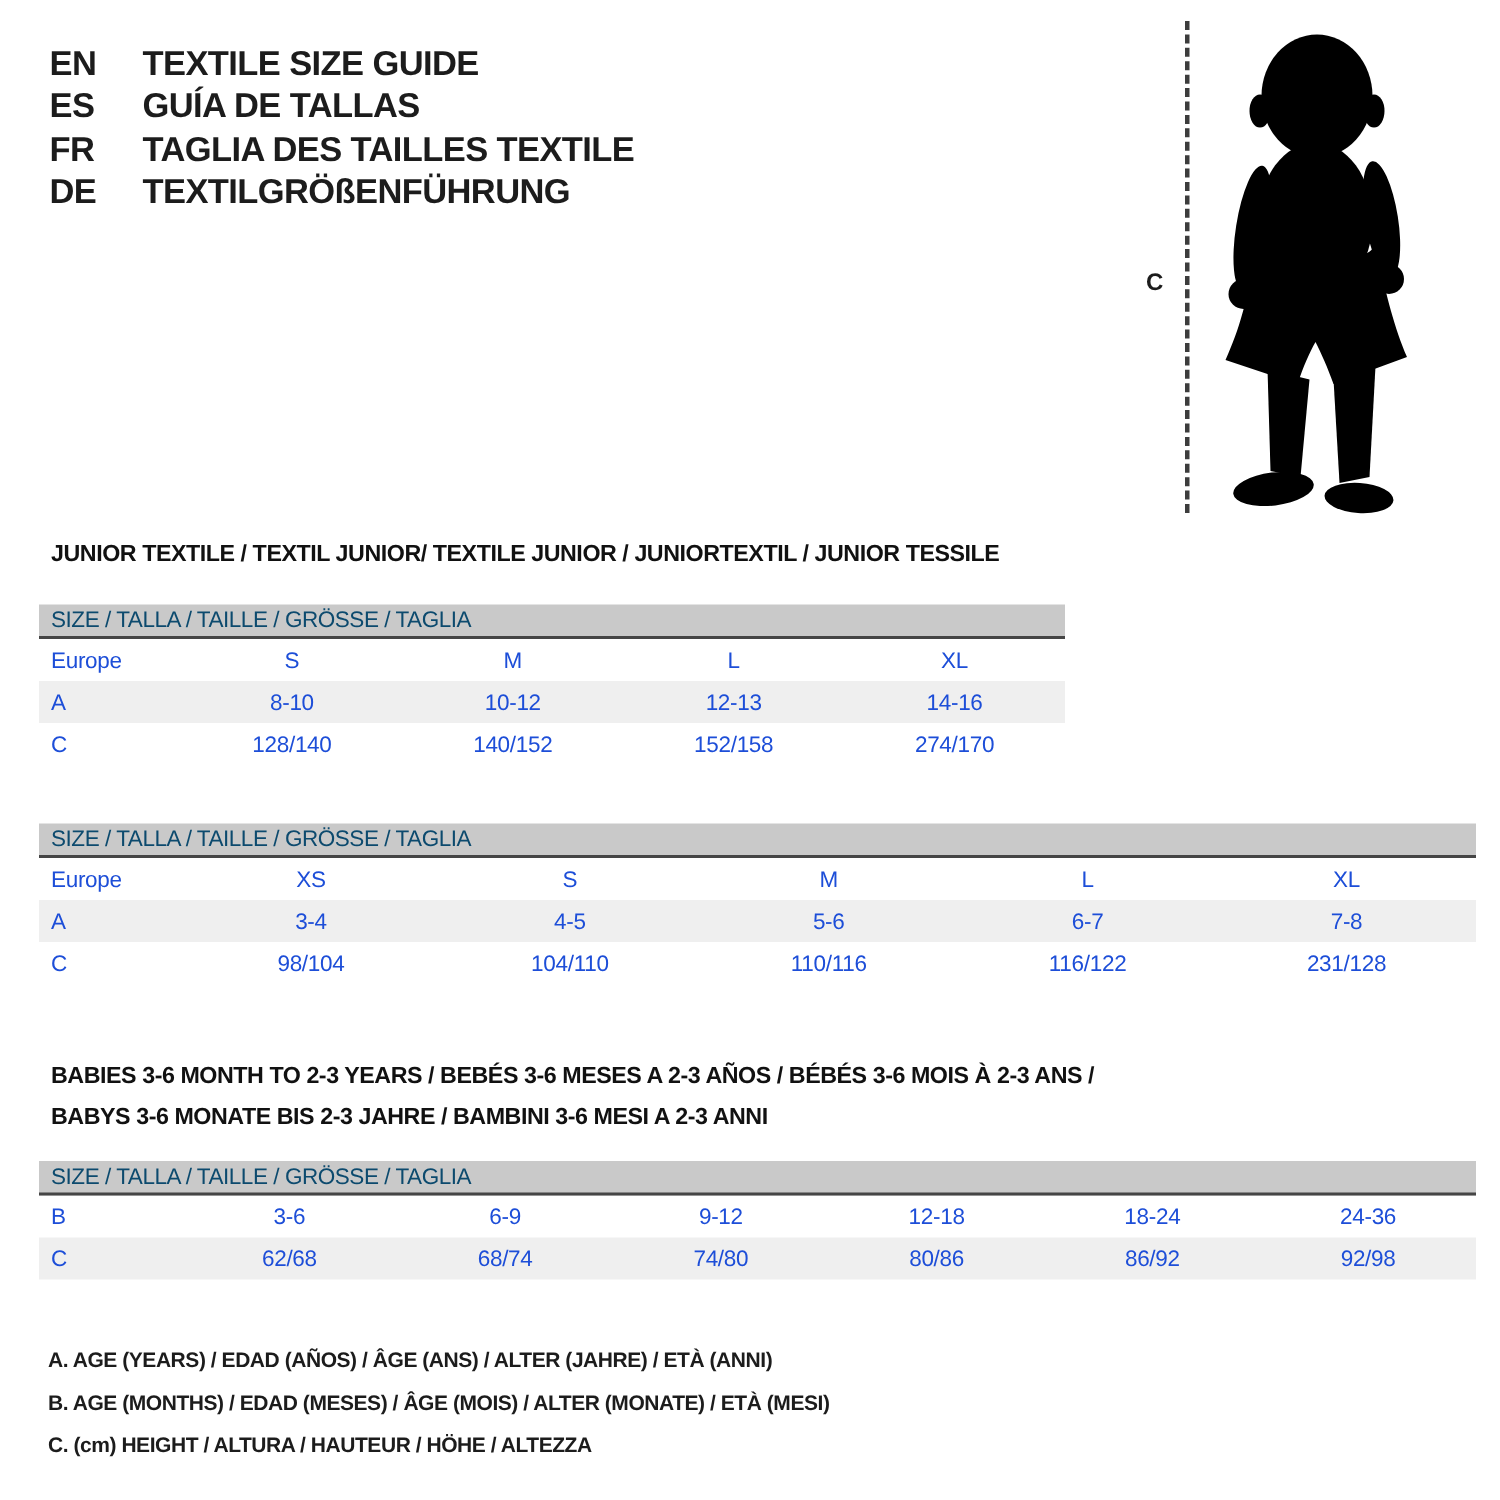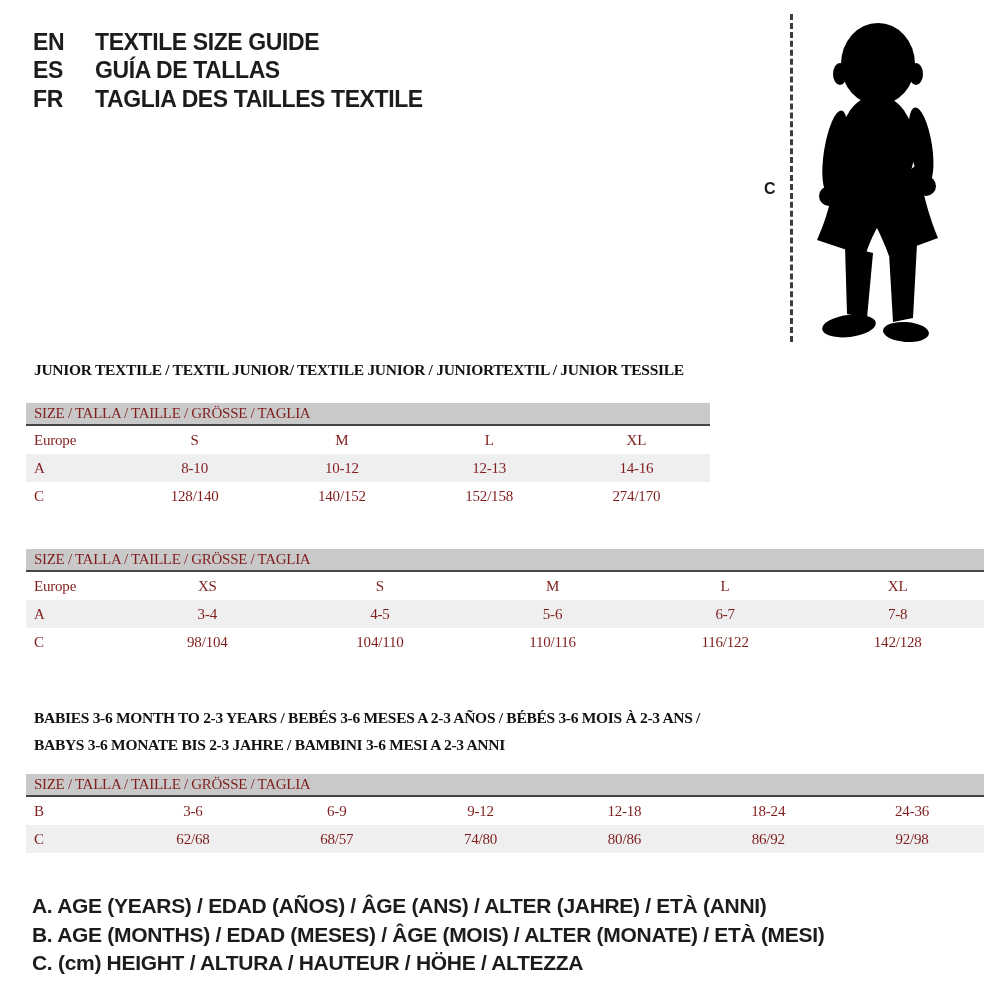--- a/index.html
+++ b/index.html
@@ -10,59 +10,63 @@
   .langs{position:absolute;top:28px;left:33px;}
   .lang-row{display:flex;align-items:center;height:28.5px;font-weight:bold;font-size:23px;letter-spacing:-0.4px;}
   .lang-code{width:62px;}
 
   
   .measure-line{position:absolute;left:790px;top:14px;height:328px;width:0;border-left:3px dashed #3d3d3d;}
   .measure-label{position:absolute;left:764px;top:180px;font-weight:bold;font-size:16px;}
   .baby-svg{position:absolute;left:805px;top:12px;width:155px;height:340px;}
 
   
-  .section{position:absolute;left:26px;font-family:Liberation Serif, serif;}
+  .section{position:absolute;left:26px;}
   .section-1{top:356px;width:684px;}
   .section-2{top:537px;width:958px;}
   .section-3{top:704px;width:958px;}
   .sec-title{font-weight:bold;font-size:15.5px;letter-spacing:-0.3px;color:#111;margin-left:8px;}
   .title-line{line-height:27px;white-space:nowrap;}
   .sub{font-size:10px;vertical-align:-4px;font-weight:bold;}
 
   .section-1 .tbl{margin-top:20px;}
   .section-2 .tbl{margin-top:12px;}
   .section-3 .tbl{margin-top:16px;}
 
-  .tbl-head{background:#c9c9c9;border-bottom:2px solid #454545;height:21px;line-height:21px;padding-left:8px;font-size:15px;color:#7f1d1d;letter-spacing:-0.3px;}
-  .tbl-row{display:flex;align-items:center;height:28px;font-size:15px;color:#7f1d1d;letter-spacing:-0.2px;}
+  .tbl-head{background:#c9c9c9;border-bottom:2px solid #454545;height:21px;line-height:21px;padding-left:8px;font-size:15px;color:#0c4a6e;letter-spacing:-0.3px;}
+  .tbl-row{display:flex;align-items:center;height:28px;font-size:15px;color:#1d4ed8;letter-spacing:-0.2px;}
   .tbl-row.shaded{background:#efefef;}
   .cell.lbl{width:95px;padding-left:8px;box-sizing:border-box;}
   .cell.val{flex:1;text-align:center;}
 
   
   .legend{position:absolute;left:32px;top:892px;}
-  .legend-line{font-weight:bold;font-size:21px;letter-spacing:-0.3px;line-height:28.5px;white-space:nowrap;}
+  .legend-line{font-weight:bold;font-size:14px;letter-spacing:-0.3px;line-height:28.5px;white-space:nowrap;}
 </style>
 </head>
 <body>
 
 <div class="page">
 
   <div class="langs" id="langs">
       <div class="lang-row">
         <span class="lang-code">EN</span>
         <span class="lang-title">TEXTILE SIZE GUIDE</span>
       </div>
       <div class="lang-row">
         <span class="lang-code">ES</span>
         <span class="lang-title">GUÍA DE TALLAS</span>
       </div>
       <div class="lang-row">
         <span class="lang-code">FR</span>
         <span class="lang-title">TAGLIA DES TAILLES TEXTILE</span>
+      </div>
+      <div class="lang-row">
+        <span class="lang-code">DE</span>
+        <span class="lang-title">TEXTILGRÖßENFÜHRUNG</span>
       </div>
     </div>
 
   <div class="measure-line"></div>
   <div class="measure-label">C</div>
 
   <svg class="baby-svg" viewBox="0 0 155 340" aria-hidden="true">
     <g fill="#000000">
 
       <ellipse cx="73" cy="52" rx="37" ry="41"></ellipse>
@@ -134,21 +138,21 @@
             <span class="cell val">5-6</span>
             <span class="cell val">6-7</span>
             <span class="cell val">7-8</span>
           </div>
           <div class="tbl-row">
             <span class="cell lbl">C</span>
             <span class="cell val">98/104</span>
             <span class="cell val">104/110</span>
             <span class="cell val">110/116</span>
             <span class="cell val">116/122</span>
-            <span class="cell val">142/128</span>
+            <span class="cell val">231/128</span>
           </div>
         </div>
       </section>
       <section class="section section-3">
         <div class="sec-title">
           <div class="title-line"><span>BABIES 3-6 MONTH TO 2-3 YEARS / BEBÉS 3-6 MESES A 2-3 AÑOS / BÉBÉS 3-6 MOIS À 2-3 ANS /</span></div>
           <div class="title-line"><span>BABYS 3-6 MONATE BIS 2-3 JAHRE / BAMBINI 3-6 MESI A 2-3 ANNI</span></div>
         </div>
         <div class="tbl">
           <div class="tbl-head">SIZE / TALLA / TAILLE / GRÖSSE / TAGLIA</div>
@@ -157,21 +161,21 @@
             <span class="cell val">3-6</span>
             <span class="cell val">6-9</span>
             <span class="cell val">9-12</span>
             <span class="cell val">12-18</span>
             <span class="cell val">18-24</span>
             <span class="cell val">24-36</span>
           </div>
           <div class="tbl-row shaded">
             <span class="cell lbl">C</span>
             <span class="cell val">62/68</span>
-            <span class="cell val">68/57</span>
+            <span class="cell val">68/74</span>
             <span class="cell val">74/80</span>
             <span class="cell val">80/86</span>
             <span class="cell val">86/92</span>
             <span class="cell val">92/98</span>
           </div>
         </div>
       </section>
     </div>
 
   <div class="legend" id="legend">

